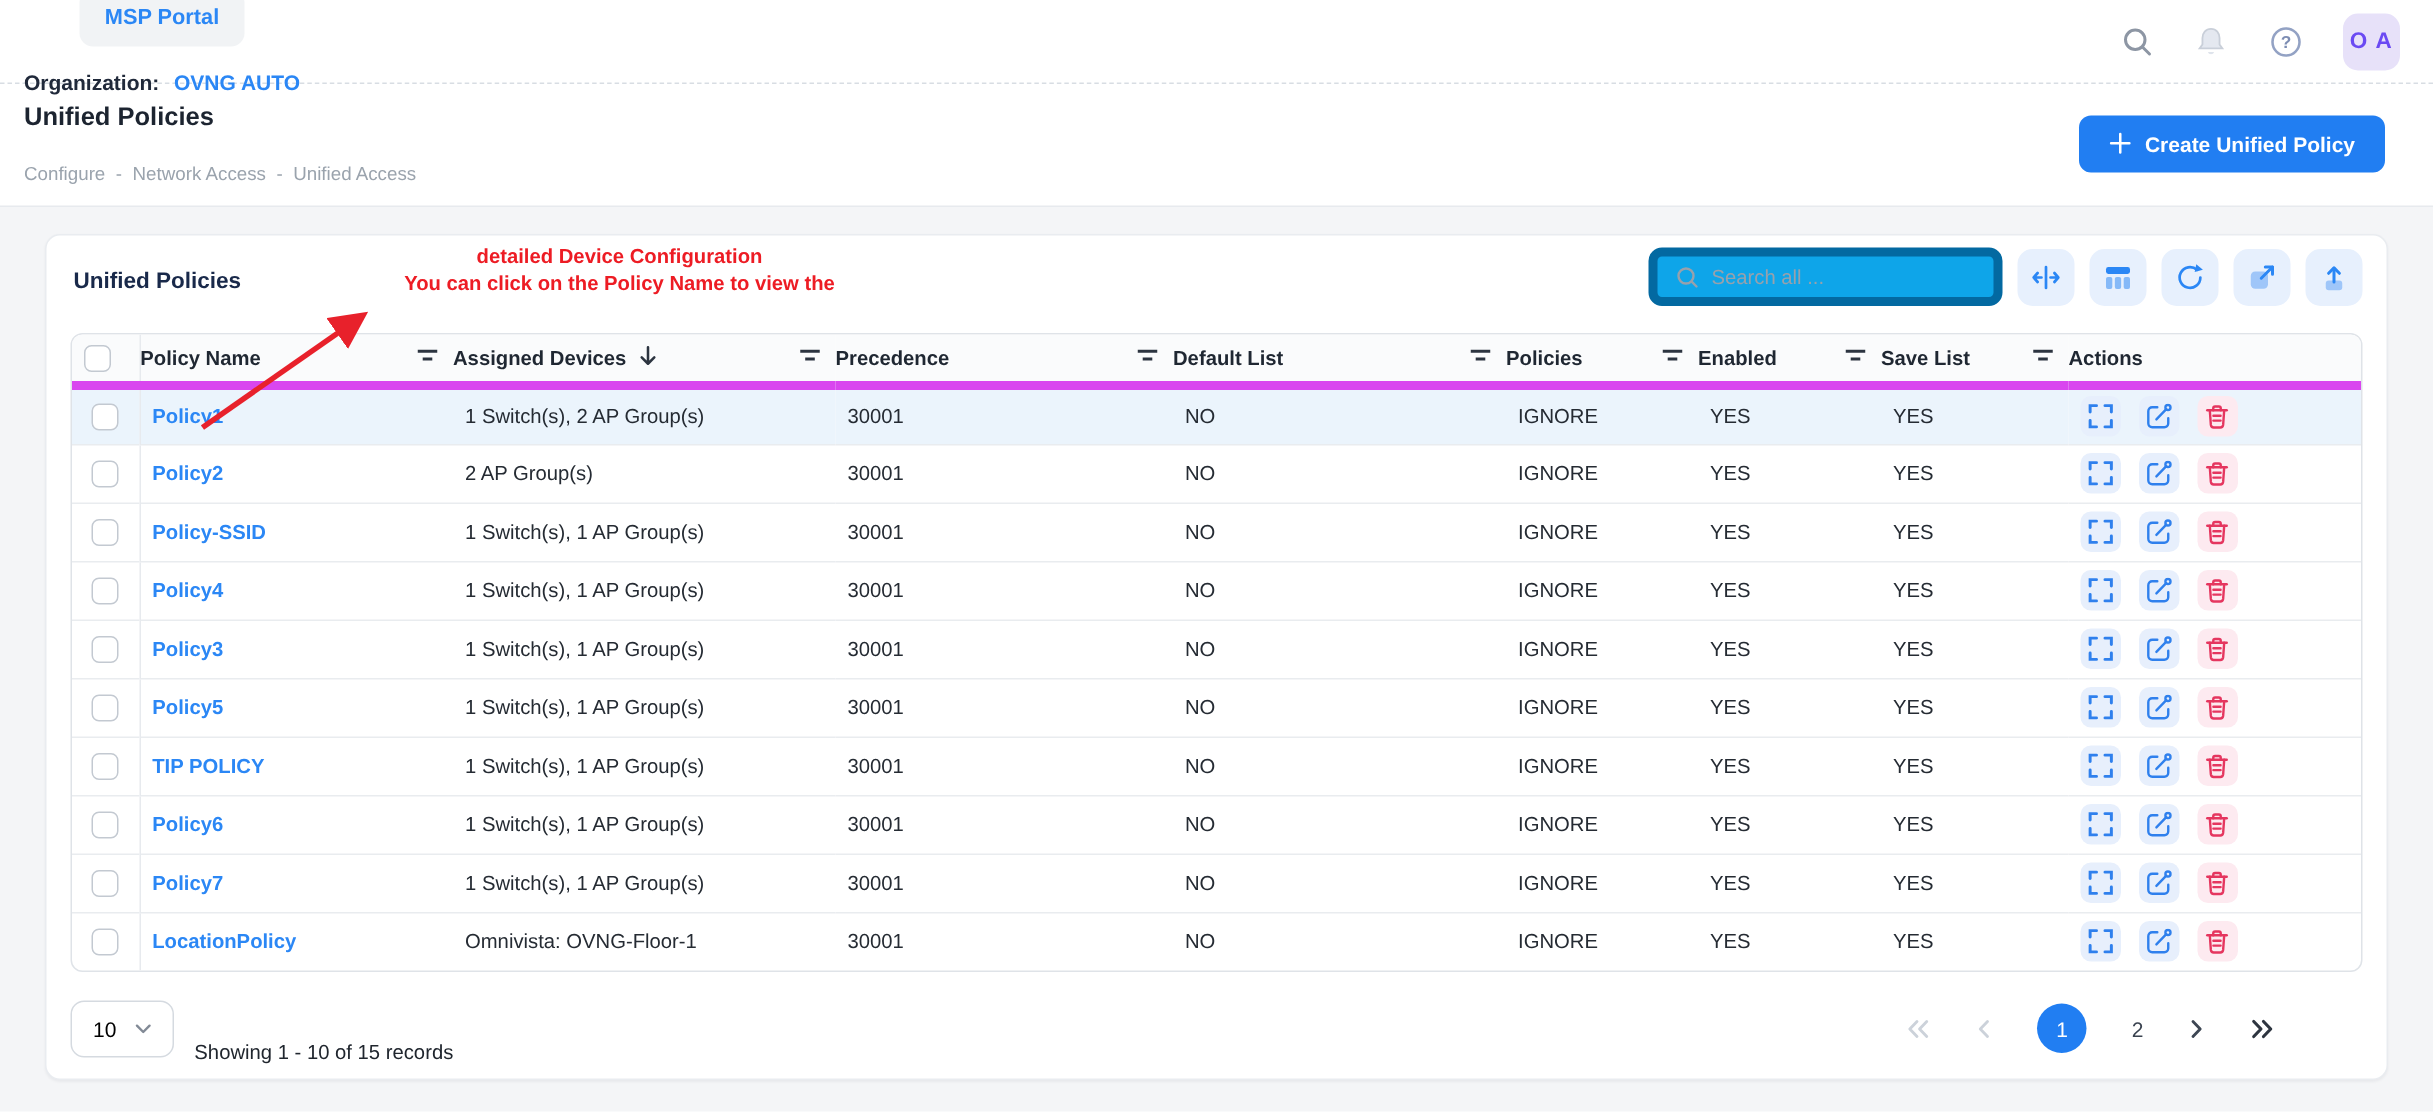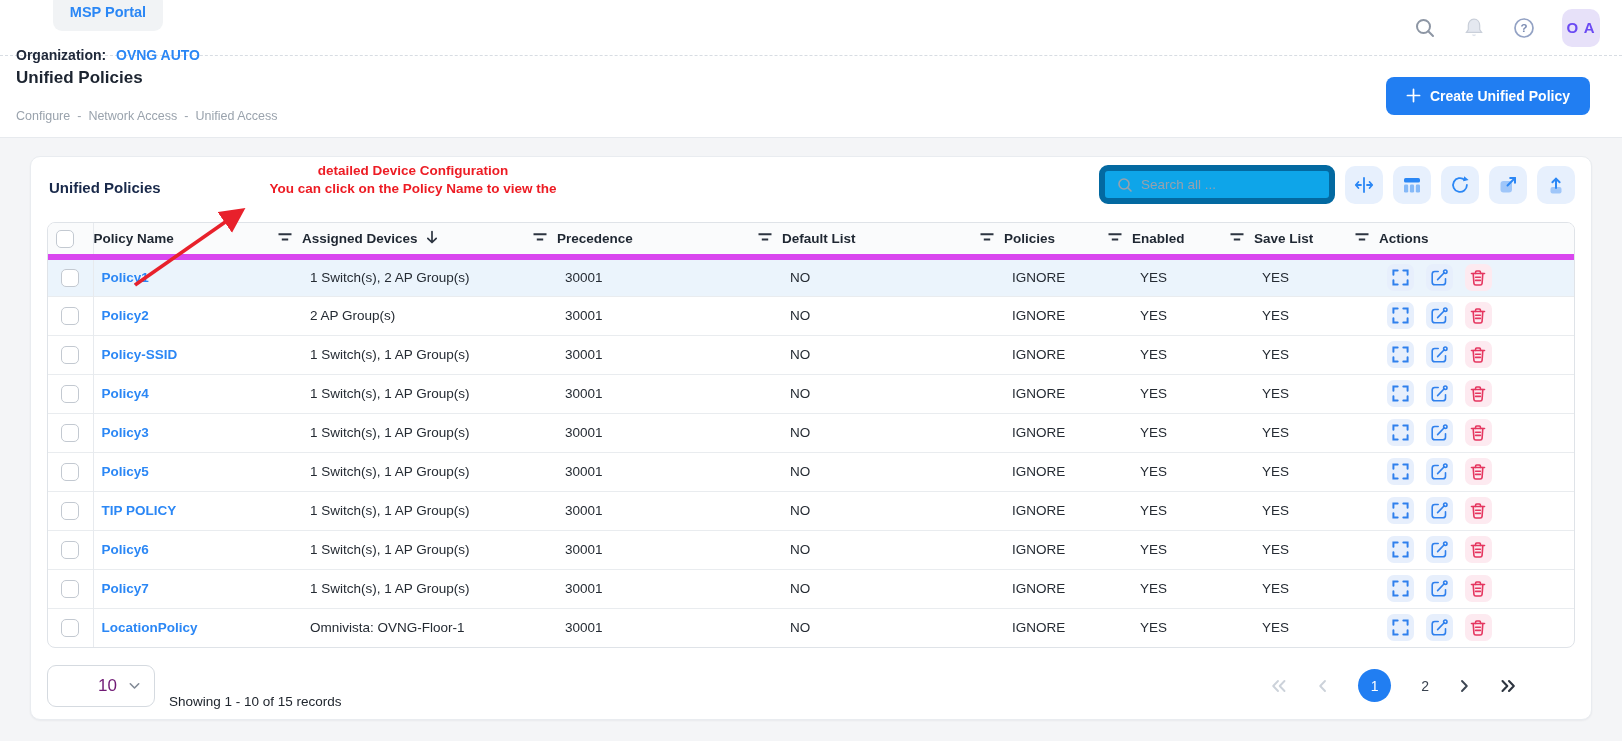--- a/index.html
+++ b/index.html
@@ -65,21 +65,21 @@
   .action-btn { width:27px; height:27px; border:none; border-radius:7px; margin-right:8px;
                 display:inline-flex; align-items:center; justify-content:center; cursor:pointer;
                 vertical-align:middle; }
   .act-blue { background:#e7effc; }
   .act-red  { background:#fdeaf0; }
 
   
   .card-footer { display:flex; align-items:center; margin-top:14px; }
   .page-size { display:flex; align-items:center; gap:12px; border:1px solid #d5dae0; border-radius:9px;
                padding:10px 14px; cursor:pointer; background:#fff; }
-  .page-size .val { color:#701a75; font-size:17px;margin-left:36px; }
+  .page-size .val { color:#000000; font-size:14px; }
   .showing { margin-left:14px; color:#20262e; font-size:13.5px;margin-top:32px; }
   .pagination { margin-left:auto; display:flex; align-items:center; gap:30px; padding-right:58px; }
   .pg-btn { display:inline-flex; align-items:center; justify-content:center; cursor:pointer; background:none; border:none; }
   .pg-num { font-size:14px; color:#3a4350; cursor:pointer; }
   .pg-active { width:33px; height:33px; border-radius:50%; background:#217ef2; color:#fff;
                display:flex; align-items:center; justify-content:center; font-size:14px; }
 </style>
 </head>
 <body>
 

